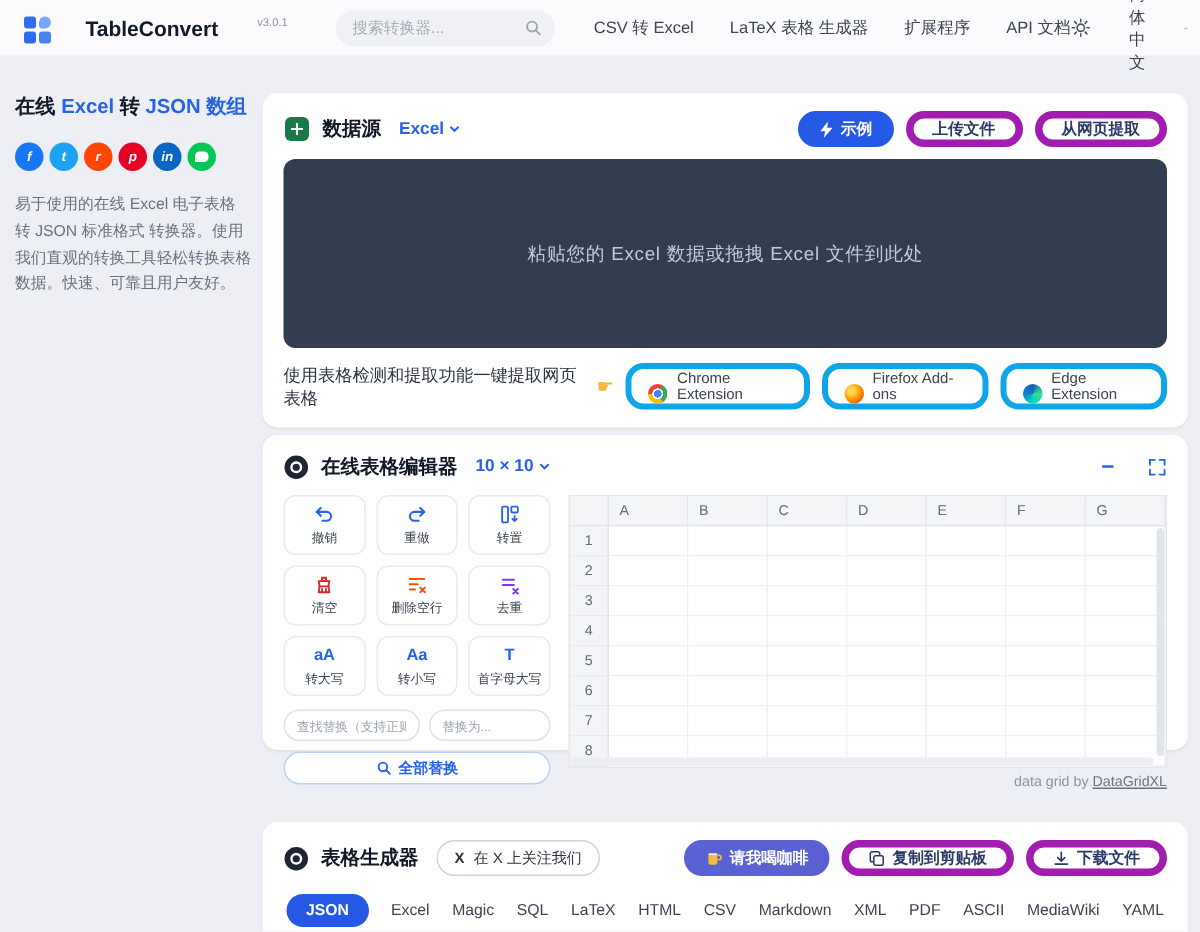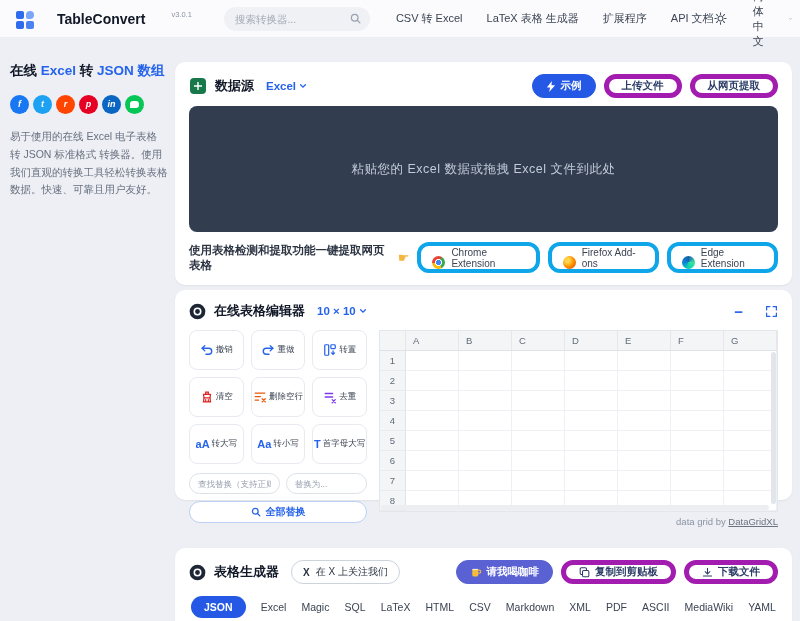--- a/index.html
+++ b/index.html
@@ -52,37 +52,37 @@
   .pill{height:24px;border-radius:12px;display:inline-flex;align-items:center;gap:5px;
         padding:0 13px;font-size:10.5px;cursor:pointer;box-sizing:border-box;white-space:nowrap;background:#fff;}
   .pill.primary{background:#2458e5;color:#fff;border:1px solid #2458e5;font-weight:bold;}
   .pill.outline{border:5px solid #a21caf;color:#2a3b66;font-weight:bold;}
   .pill.coffee{background:#5a61d2;color:#fff;border:1px solid #5a61d2;font-weight:bold;}
 
   .dropzone{margin-top:8px;height:126px;background:#323d50;border-radius:8px;
             display:flex;align-items:center;justify-content:center;cursor:pointer;}
   .dz-text{color:#c3cbd8;font-size:12.5px;letter-spacing:.5px;}
   .ds-foot{margin-top:10px;display:flex;align-items:center;}
-  .hint{font-size:11.5px;font-weight:bold;color:#2c3443;}
+  .hint{font-size:11.5px;font-weight:normal;color:#2c3443;}
   .pointer{margin-left:4px;color:#f4b63f;font-size:13px;font-style:normal;}
   .ext-pill{height:23px;border-radius:12px;border:4px solid #0ea5e9;display:inline-flex;align-items:flex-end;
             gap:6px;padding:0 11px;font-size:10px;color:#3b4453;cursor:pointer;margin-left:8px;background:#fff;}
   .bicon{width:13px;height:13px;border-radius:50%;flex:none;}
   .chrome{background:radial-gradient(circle,#4285f4 0 27%,#fff 29% 38%,rgba(0,0,0,0) 40%),
           conic-gradient(from -90deg,#ea4335 0 120deg,#34a853 120deg 240deg,#fbbc05 240deg 360deg);}
   .firefox{background:radial-gradient(circle at 35% 35%,#ffd54f 0 18%,#ff9800 48%,#e65100 85%);}
   .edge{background:conic-gradient(from 180deg,#0dd3b0,#0a84d6,#155fb0,#35e19b,#0dd3b0);}
 
   
   .ed-head .minus{color:#2563eb;font-size:15px;font-weight:bold;cursor:pointer;line-height:1;}
   .ed-body{display:flex;gap:12px;margin-top:10px;}
   .tools-col{width:178px;flex:none;}
   .tools{display:grid;grid-template-columns:repeat(3,1fr);gap:7px;}
   .tool-btn{height:40px;border:1px solid #e7eaef;border-radius:8px;background:#fff;cursor:pointer;
-            display:flex;flex-direction:row;align-items:center;justify-content:center;gap:2px;
+            display:flex;flex-direction:column;align-items:center;justify-content:center;gap:2px;
             font-family:inherit;padding:0;}
   .tool-ic{height:15px;display:flex;align-items:center;justify-content:center;font-weight:bold;font-size:11px;}
   .tool-ic svg{width:14px;height:14px;}
   .tool-lb{font-size:8.5px;color:#3b4453;}
   .fr-row{display:flex;gap:6px;margin-top:9px;}
   .fr-row input{height:21px;border:1px solid #dde1e8;border-radius:11px;padding:0 8px;font-size:8.5px;
                 color:#374151;outline:none;box-sizing:border-box;min-width:0;font-family:inherit;background:#fff;}
   .fr-row input::placeholder{color:#9aa2b1;}
   .fr-find{flex:1.15;} .fr-rep{flex:1;}
   .replace-all{margin-top:7px;width:100%;height:22px;border:1px solid #bcd0f5;border-radius:11px;background:#fff;

